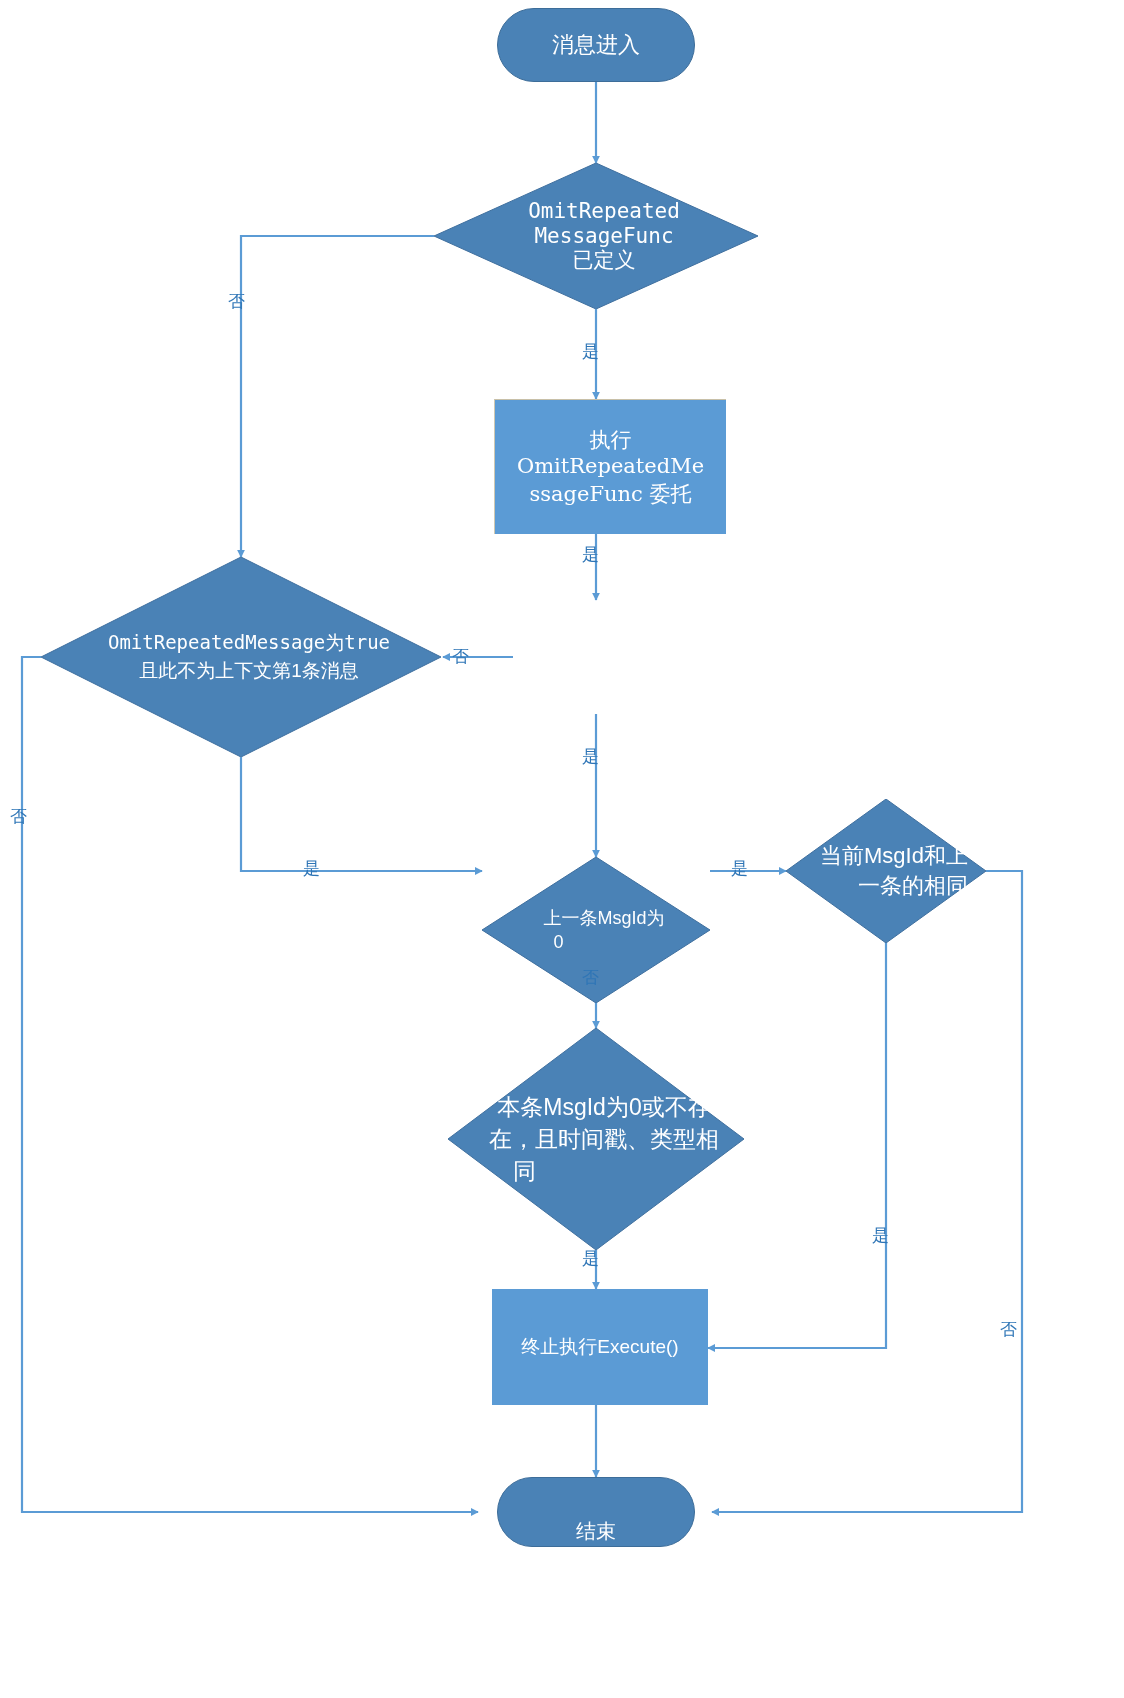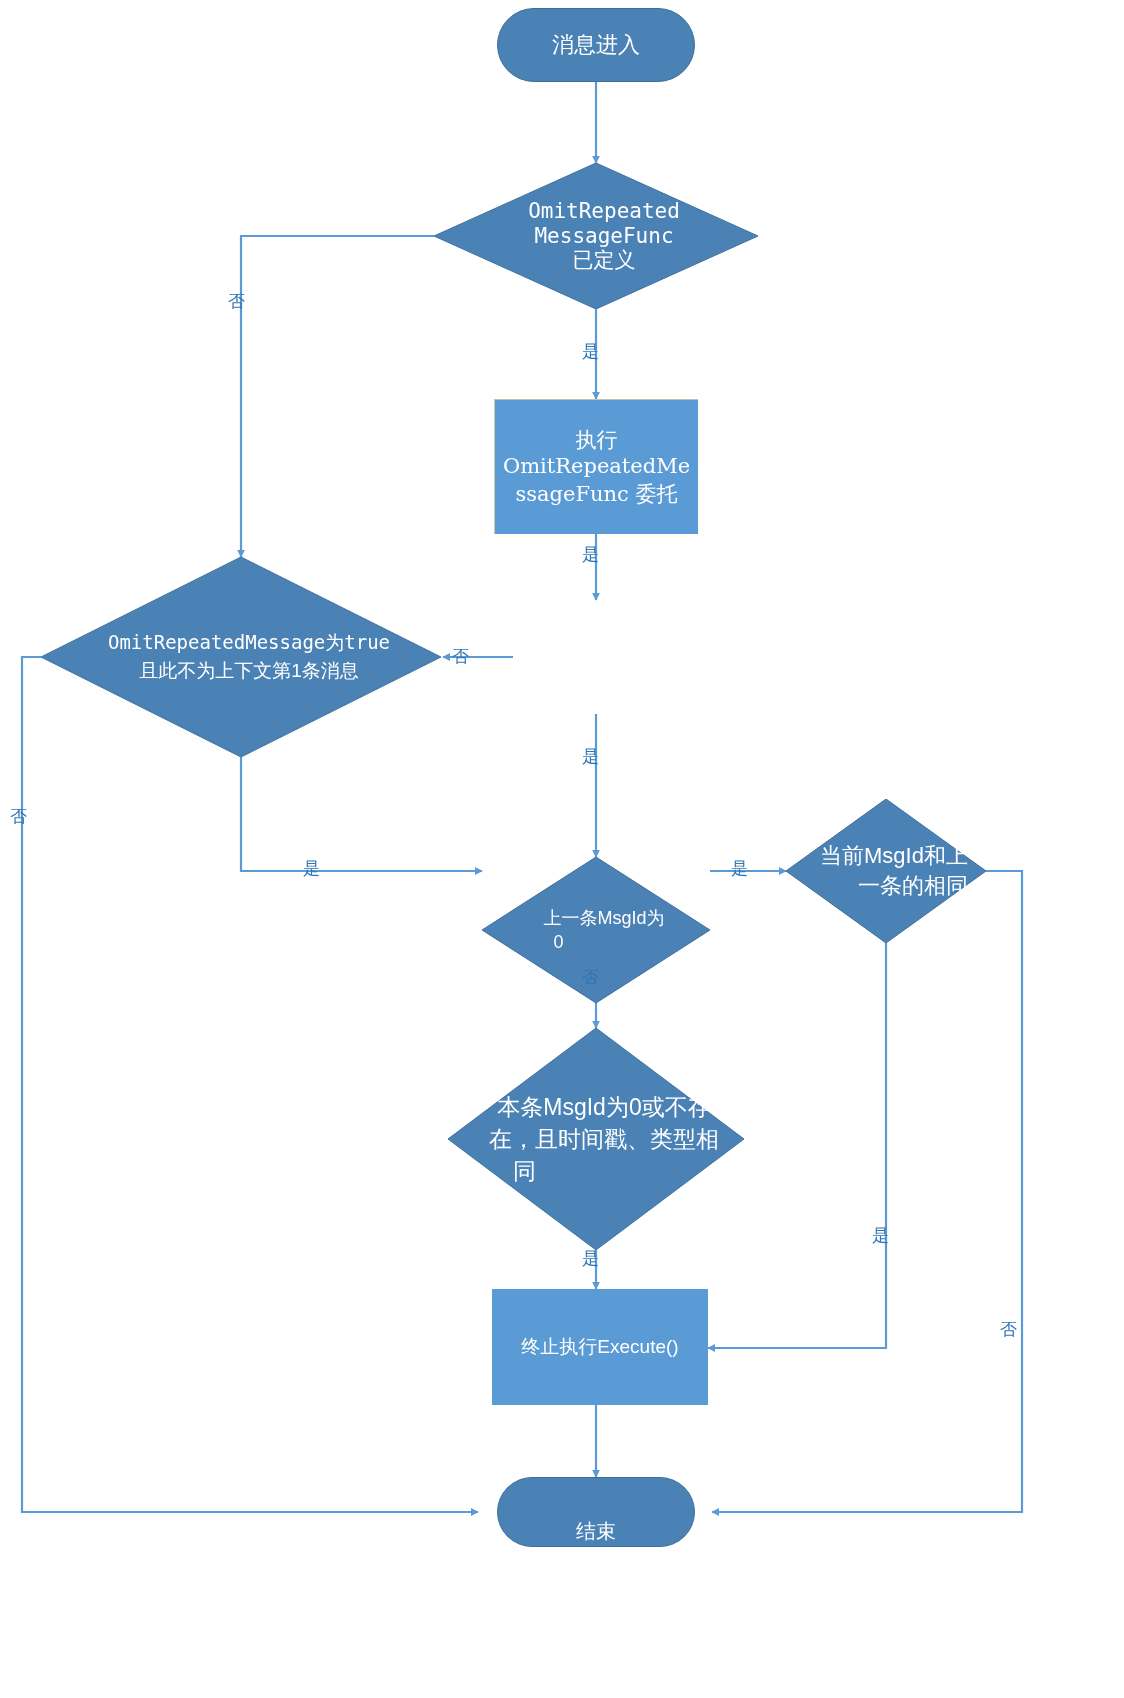--- a/index.html
+++ b/index.html
@@ -72,21 +72,21 @@
     </svg>
     <div class="diamond-label">
       <div class="lbl-in" style="font-size:21px;">
         <div class="mono">OmitRepeated</div>
         <div class="mono">MessageFunc</div>
         <div class="sans">已定义</div>
       </div>
     </div>
   </div>
 
-  <div class="node proc" style="left:494px;top:399px;width:204px;height:135px;">
+  <div class="node proc" style="left:494px;top:399px;width:232px;height:135px;">
     <div class="lbl-in" style="font-size:21px;line-height:1.3;">
       <div class="sans">执行</div>
       <div class="serif-mono">OmitRepeatedMe</div>
       <div class="serif-mono">ssageFunc 委托</div>
     </div>
   </div>
 
 
   <div class="diamond-wrap" style="left:41px;top:557px;width:400px;height:200px;">
     <svg width="400" height="200">

